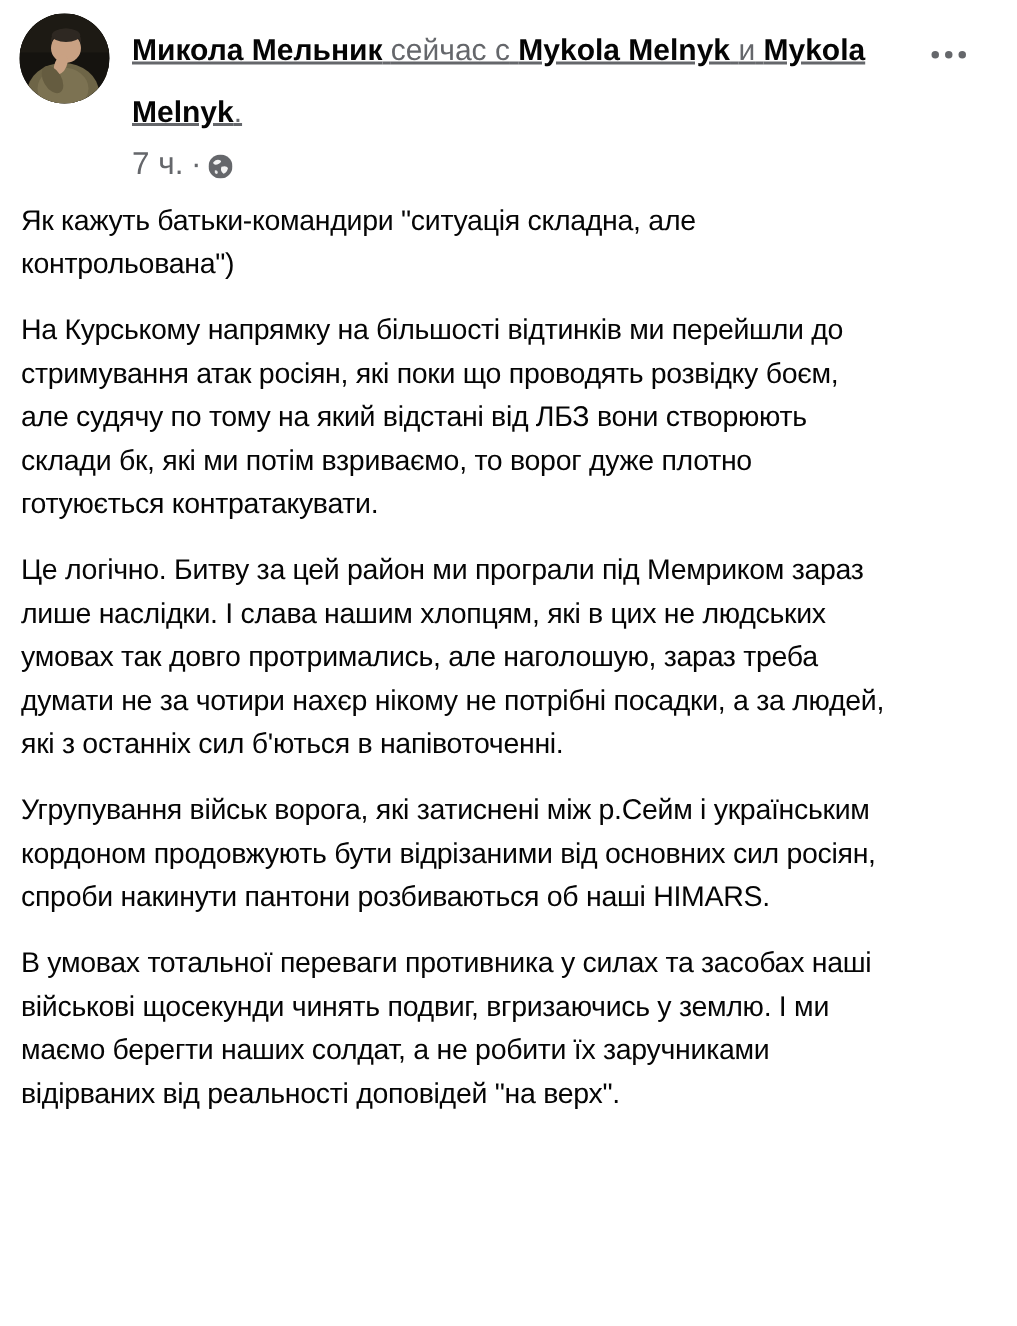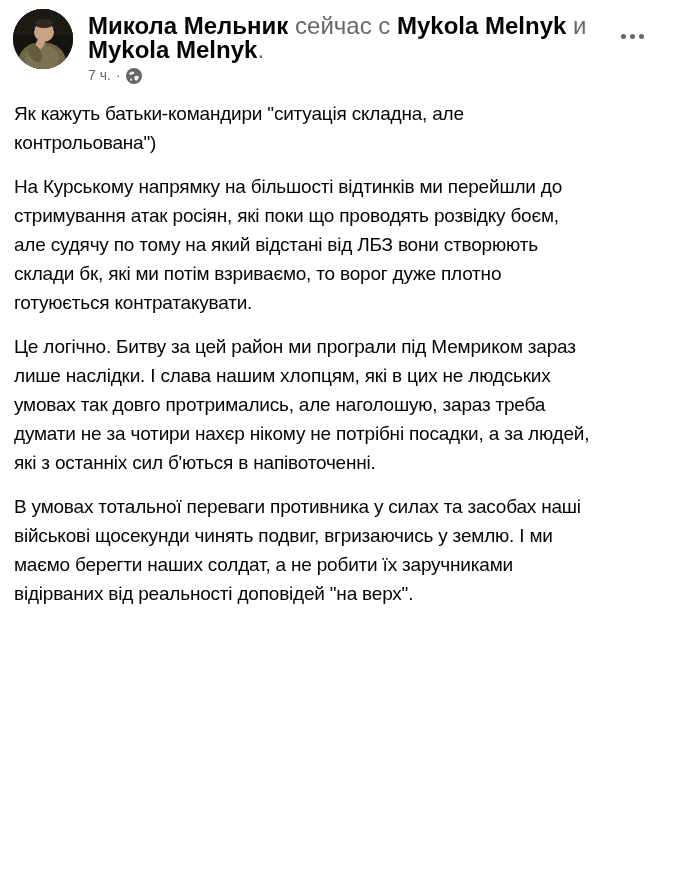--- a/index.html
+++ b/index.html
@@ -31,37 +31,38 @@
     cursor: pointer;
     background: #17150f;
   }
   .avatar svg { display: block; width: 60px; height: 60px; }
   .header-text {
     margin-left: 15px;
     flex: 1 1 auto;
     padding-right: 58px;
   }
   .byline {
-    font-size: 24px;
-    line-height: 24px;
+    font-size: 20px;
+    line-height: 41px;
     color: #65676b;
     padding-top: 5px;
+    text-decoration: underline;
   }
   .byline .name {
     font-weight: 700;
     color: #050505;
     cursor: pointer;
   }
   .byline .muted { font-weight: 400; color: #65676b; }
   .meta-line {
     display: flex;
     align-items: center;
     gap: 5px;
     margin-top: 3px;
-    font-size: 14px;
+    font-size: 21px;
     line-height: 21px;
     color: #65676b;
   }
   .meta-line .timestamp { cursor: pointer; }
   .globe { display: inline-block; width: 16px; height: 16px; }
   .more-button {
     position: absolute;
     top: 22px;
     right: 26px;
     width: 40px;
@@ -152,19 +153,22 @@
     <p>На Курському напрямку на більшості відтинків ми перейшли до
 стримування атак росіян, які поки що проводять розвідку боєм,
 але судячу по тому на який відстані від ЛБЗ вони створюють
 склади бк, які ми потім взриваємо, то ворог дуже плотно
 готуюється контратакувати.</p>
     <p>Це логічно. Битву за цей район ми програли під Мемриком зараз
 лише наслідки. І слава нашим хлопцям, які в цих не людських
 умовах так довго протримались, але наголошую, зараз треба
 думати не за чотири нахєр нікому не потрібні посадки, а за людей,
 які з останніх сил б'ються в напівоточенні.</p>
+    <p>Угрупування військ ворога, які затиснені між р.Сейм і українським
+кордоном продовжують бути відрізаними від основних сил росіян,
+спроби накинути пантони розбиваються об наші HIMARS.</p>
     <p>В умовах тотальної переваги противника у силах та засобах наші
 військові щосекунди чинять подвиг, вгризаючись у землю. І ми
 маємо берегти наших солдат, а не робити їх заручниками
 відірваних від реальності доповідей "на верх".</p>
   </div>
 
 </div>
 
 </body></html>

